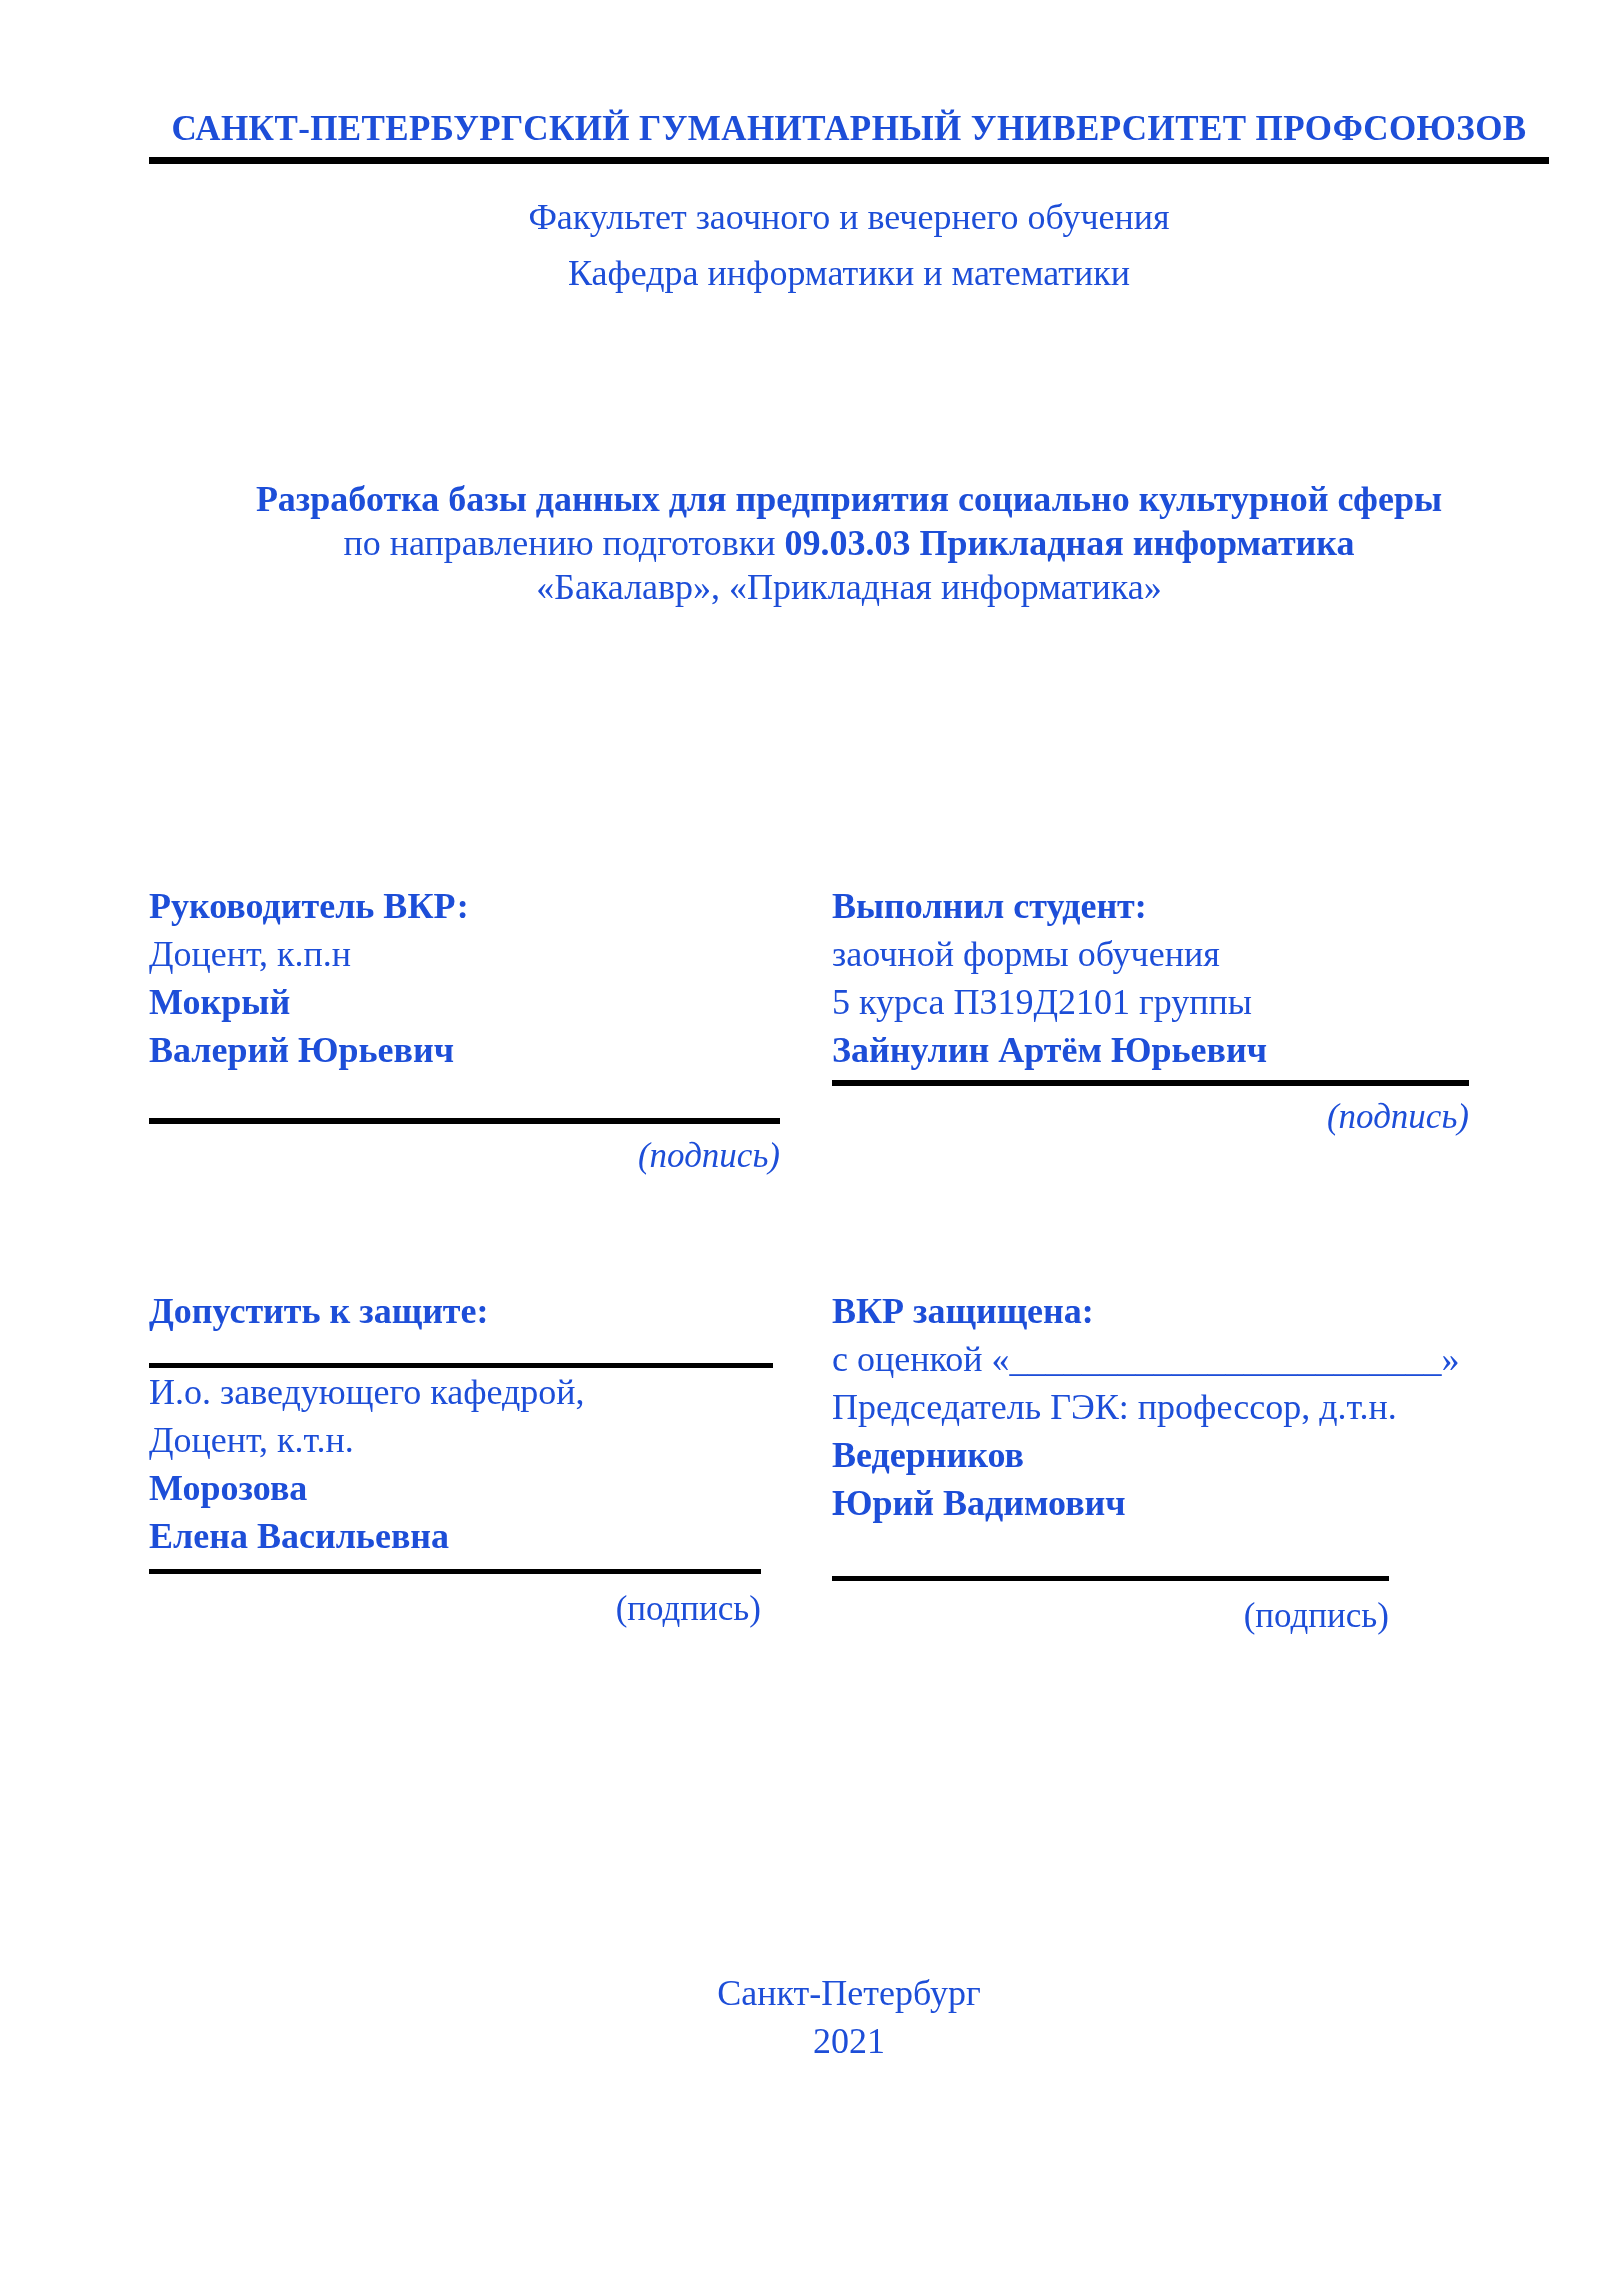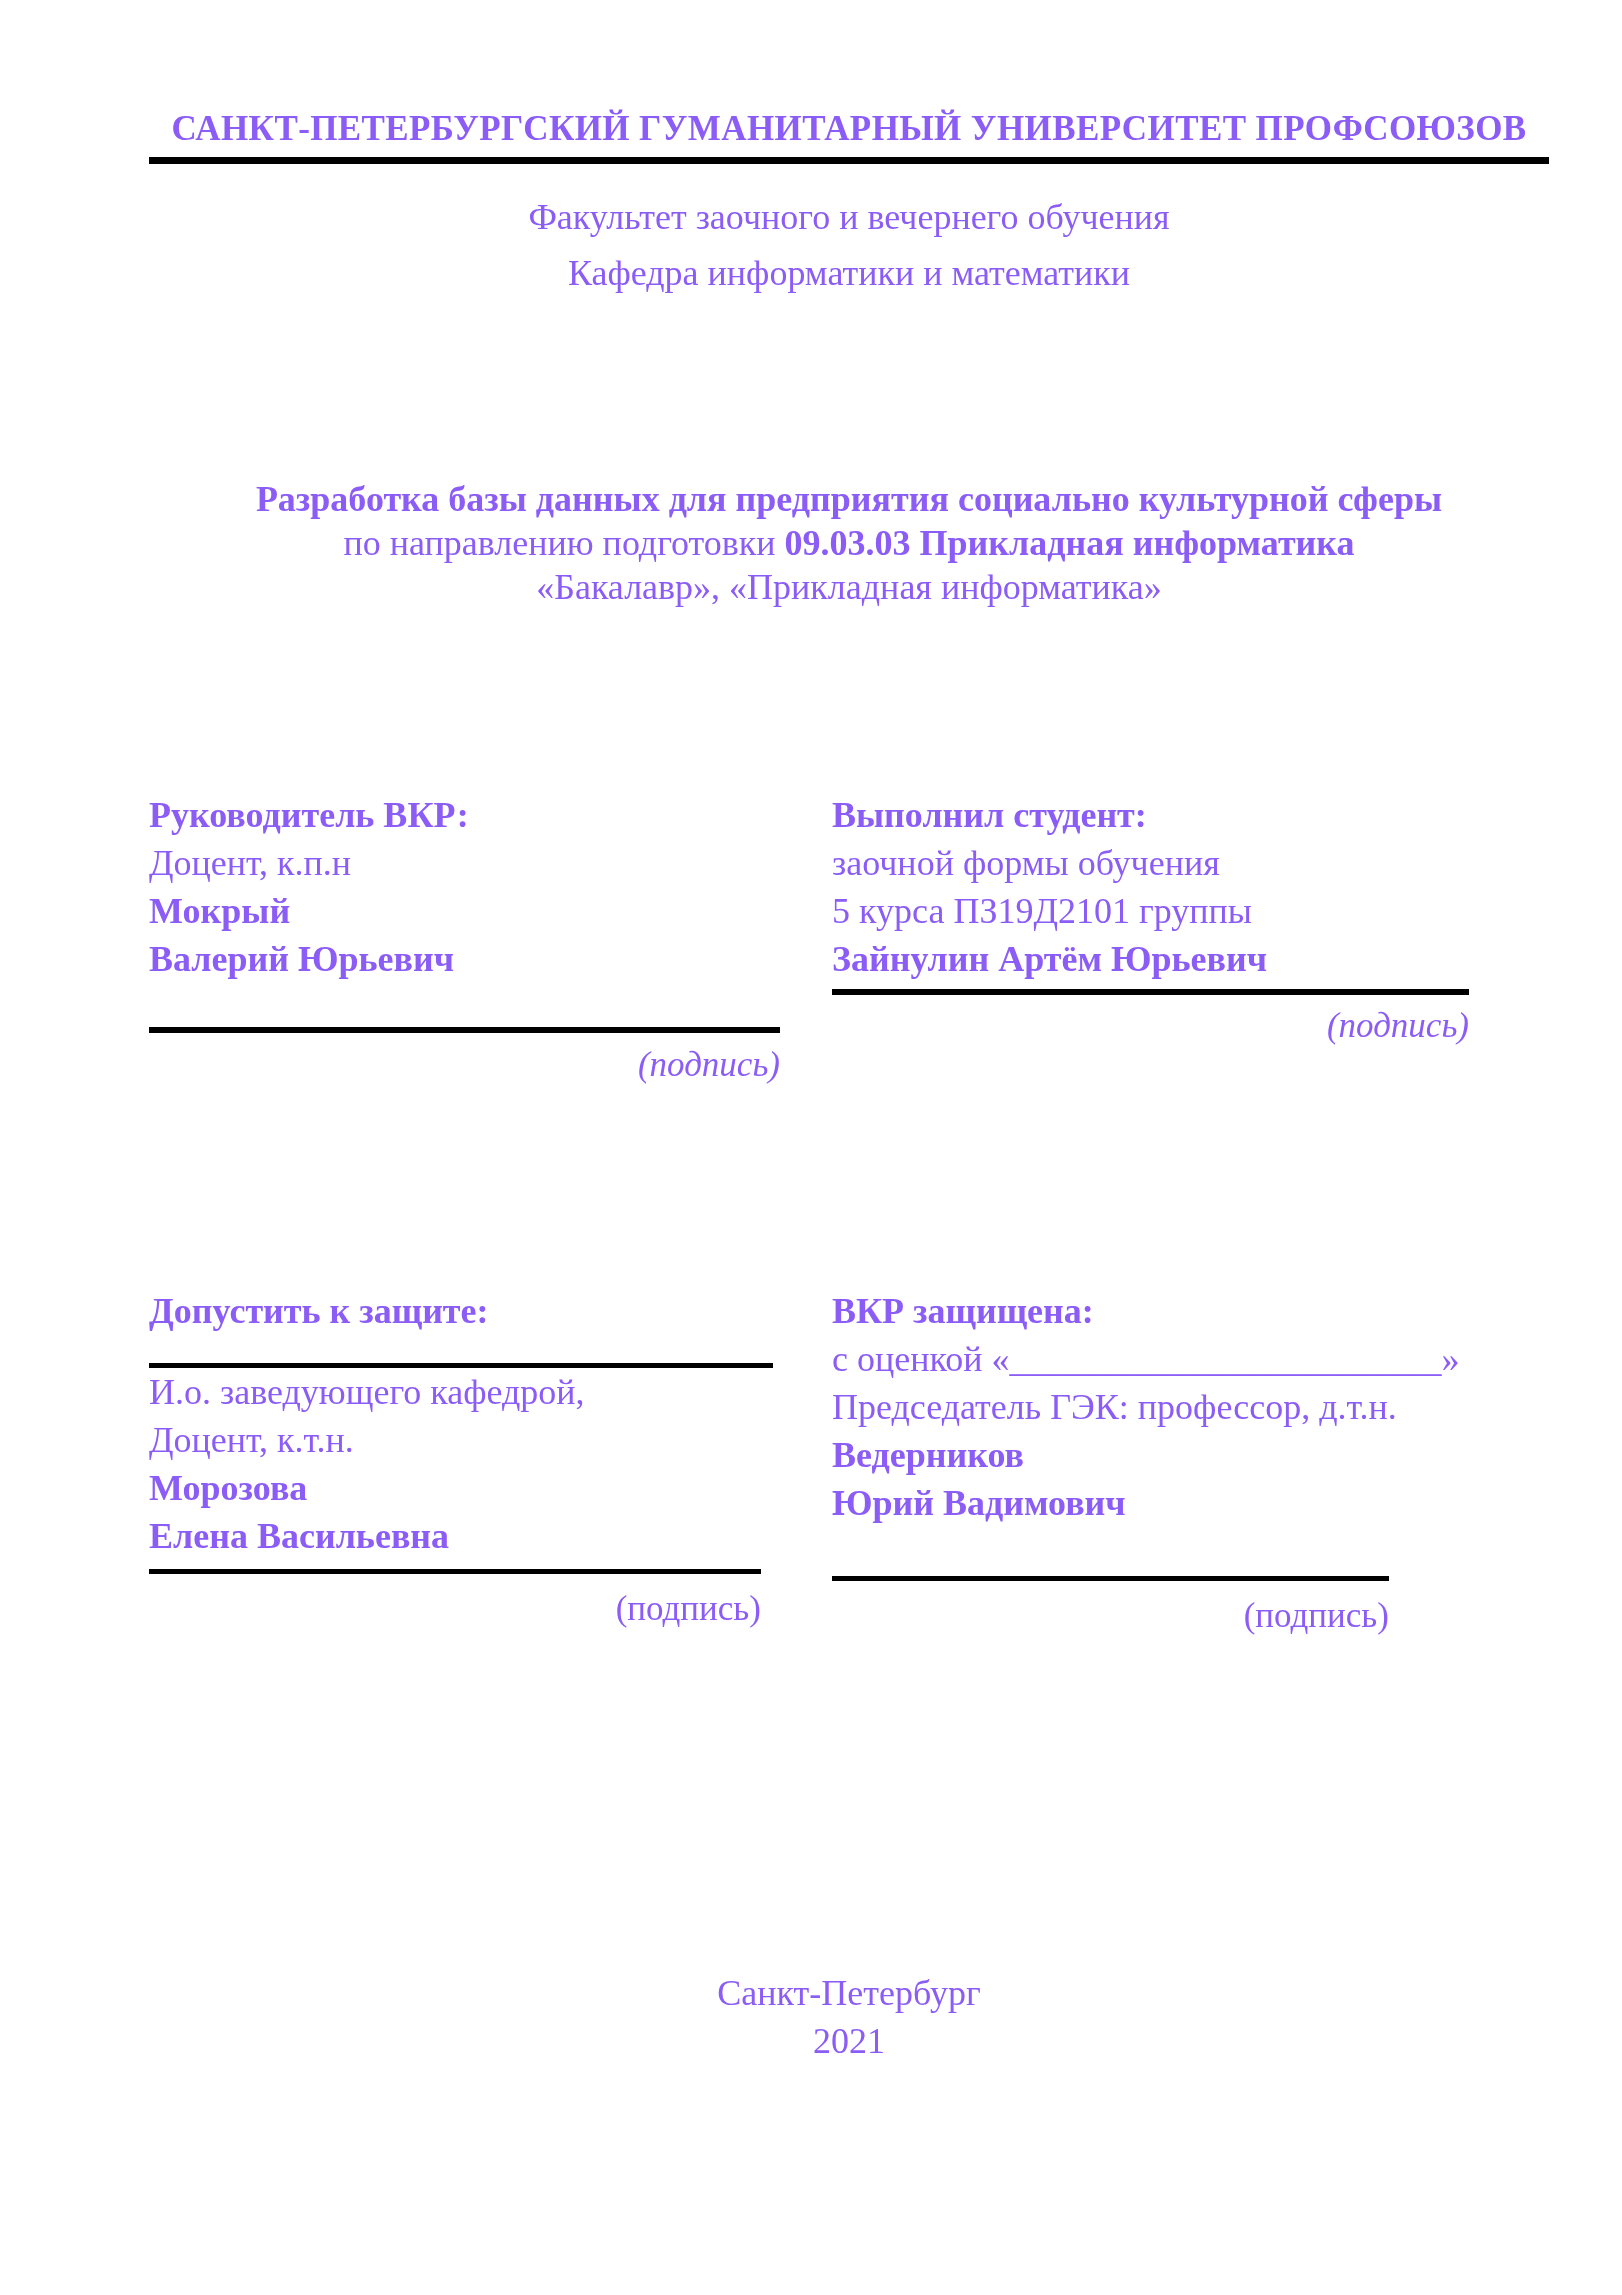--- a/index.html
+++ b/index.html
@@ -1,21 +1,21 @@
 <!DOCTYPE html>
 <html lang="ru" style="font-size:12.6px"><head>
 <meta charset="utf-8">
 <style>
   html, body { margin: 0; padding: 0; background: #ffffff; }
   .page {
     position: relative;
     width: 1623px;
     height: 2295px;
     background: #ffffff;
-    color: #8b5cf6;
+    color: #1d4ed8;
     font-family: "Liberation Serif", "DejaVu Serif", serif;
     overflow: hidden;
   }
   .abs { position: absolute; left: 149px; right: 74px; }
 
   
   .sec-header { top: 108px; text-align: center; }
   .univ {
     font-size: 35px; font-weight: bold; line-height: 41px;
     letter-spacing: 0.4px; white-space: nowrap;
@@ -33,21 +33,21 @@
 
   
   .cols { display: grid; grid-template-columns: 683px 1fr; }
   .cols p { margin: 0; font-size: 36px; line-height: 48px; }
   .sig-line { background: #000; height: 5.5px; }
   .sig-caption {
     font-size: 35px; line-height: 39px; text-align: right;
   }
   .italic { font-style: italic; }
 
-  .sec-persons { top: 791px; }
+  .sec-persons { top: 882px; }
   .sup-line   { width: 631px; margin-top: 44px; }
   .sup-capt   { width: 631px; margin-top: 12.6px; }
   .stu-line   { width: 637px; margin-top: 6.3px; }
   .stu-capt   { width: 637px; margin-top: 11px; }
 
   .sec-approval { top: 1287px; }
   .adm-blank  { width: 624px; height: 4.7px; margin-top: 28px; }
   .adm-head   { margin-top: 57px; }
   .adm-line   { width: 612px; height: 4.7px; margin-top: 9.4px; }
   .adm-capt   { width: 612px; margin-top: 15.7px; }

